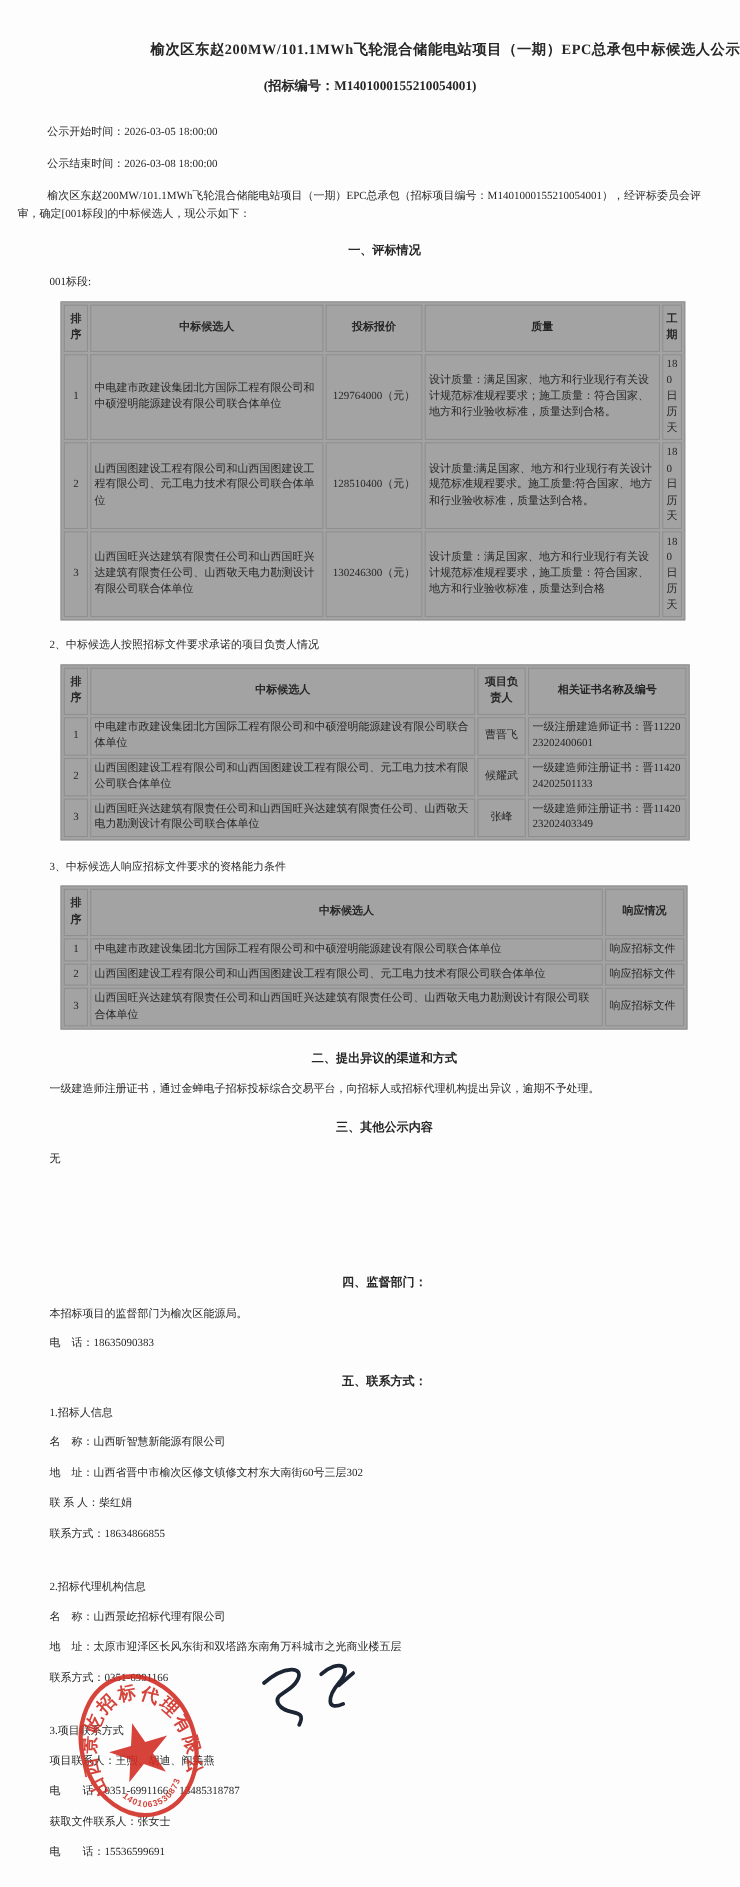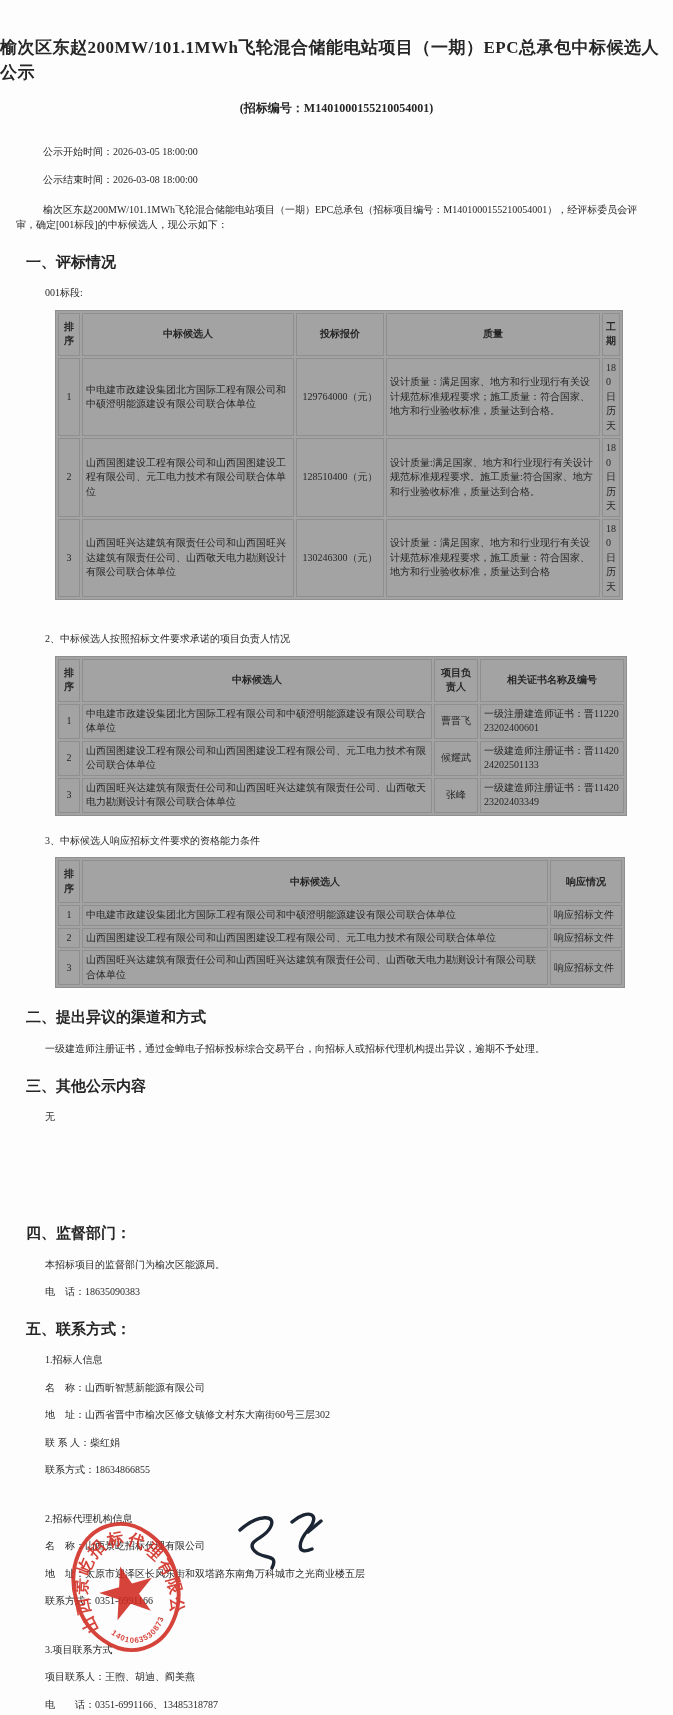--- a/index.html
+++ b/index.html
@@ -2,28 +2,28 @@
 <html><head>
 <meta charset="utf-8">
 <style>
   html,body{margin:0;padding:0;background:#ffffff;}
   .page{
     position:relative;width:673px;height:1715px;margin:0 auto;overflow:hidden;
     background:#fdfdfd;color:#262626;
     font-family:"Liberation Serif","DejaVu Serif",serif;
     font-size:10px;line-height:1.45;
   }
-  .doc-title{padding-top:36px;text-align:left;font-size:17px;font-weight:bold;letter-spacing:.5px;}
+  .doc-title{padding-top:36px;text-align:right;font-size:13px;font-weight:bold;letter-spacing:.5px;}
   .doc-subtitle{margin-top:15px;text-align:center;font-size:12px;font-weight:bold;}
   p{margin:0;}
   .ln{margin-top:13px;margin-left:45px;margin-right:30px;}
   .ln-times{margin-top:27px;margin-left:43px;}
   .ln-time2{margin-top:14px;margin-left:43px;}
   .intro{margin-top:14px;margin-left:16px;margin-right:28px;text-indent:27px;line-height:1.55;}
-  .h1{margin-top:19px;margin-left:26px;font-weight:bold;font-size:15px;}
+  .h1{margin-top:19px;margin-left:26px;font-weight:bold;font-size:11px;text-align:center;}
   .sub{margin-top:13px;margin-left:45px;}
   table{border-collapse:separate;border-spacing:2px;table-layout:fixed;width:562px;
         margin:9px 0 0 55px;border:1px solid #8f8f8f;background:#a3a3a3;}
   th,td{border:1px solid #8f8f8f;padding:2px 3px;vertical-align:middle;word-break:break-all;}
   th{font-weight:bold;text-align:center;font-size:10px;padding:6px 2px;}
   td.center{text-align:center;}
   .gap-big{margin-top:98px;}
   .gap-block{margin-top:34px;}
   .stamp-wrap{position:absolute;left:70px;top:1518px;width:112px;height:138px;transform:rotate(-16deg);opacity:.88;}
   .sig-wrap{position:absolute;left:228px;top:1508px;width:110px;height:66px;}
@@ -77,21 +77,21 @@
     <tr>
       <td class="center">3</td>
       <td>山西国旺兴达建筑有限责任公司和山西国旺兴达建筑有限责任公司、山西敬天电力勘测设计有限公司联合体单位</td>
       <td class="center">130246300（元）</td>
       <td>设计质量：满足国家、地方和行业现行有关设计规范标准规程要求，施工质量：符合国家、地方和行业验收标准，质量达到合格</td>
       <td>180日历天</td>
     </tr>
   </tbody>
     </table>
 
-  <p class="sub" style="margin-top:32px">2、中标候选人按照招标文件要求承诺的项目负责人情况</p>
+  <p class="sub" style="margin-top:16px">2、中标候选人按照招标文件要求承诺的项目负责人情况</p>
 
   <table>
     <colgroup>
         <col style="width:22px">
         <col style="width:350px">
         <col style="width:44px">
         <col style="width:144px">
       </colgroup>
     <tbody>
         <tr>

